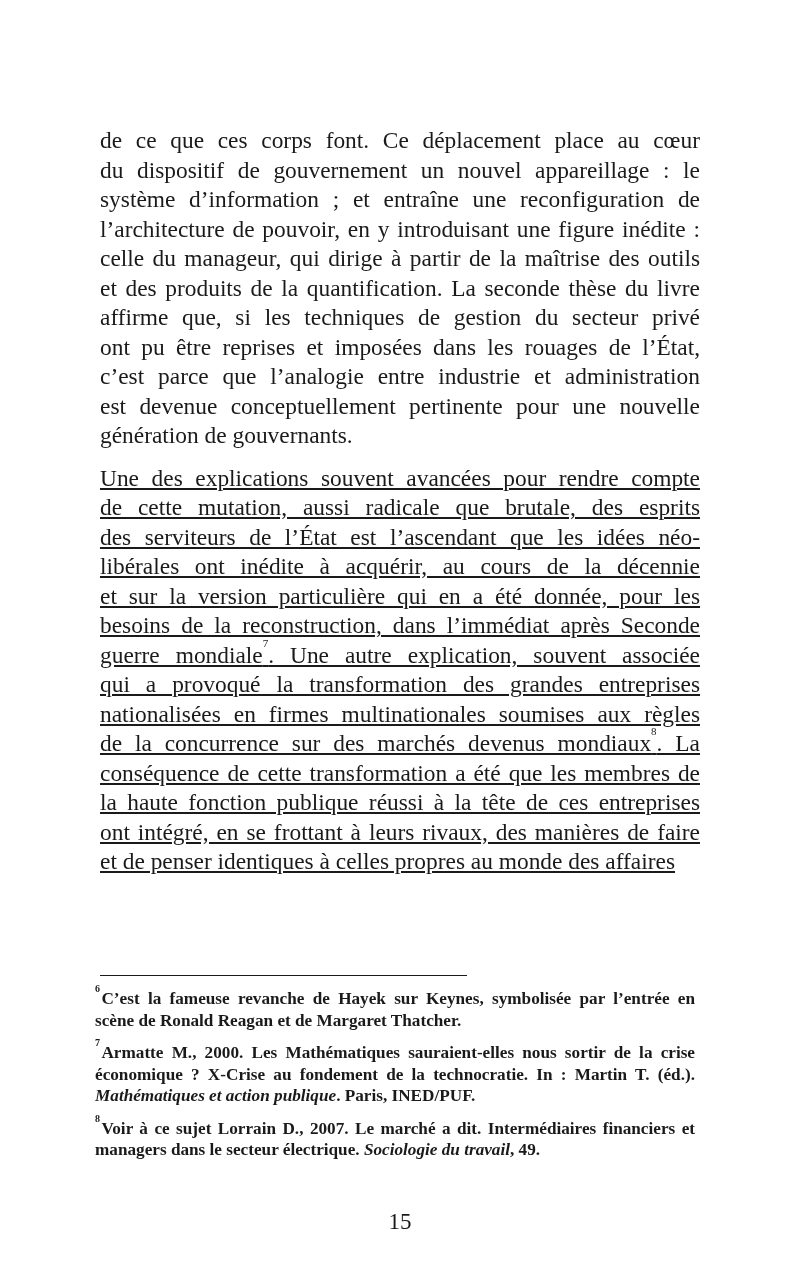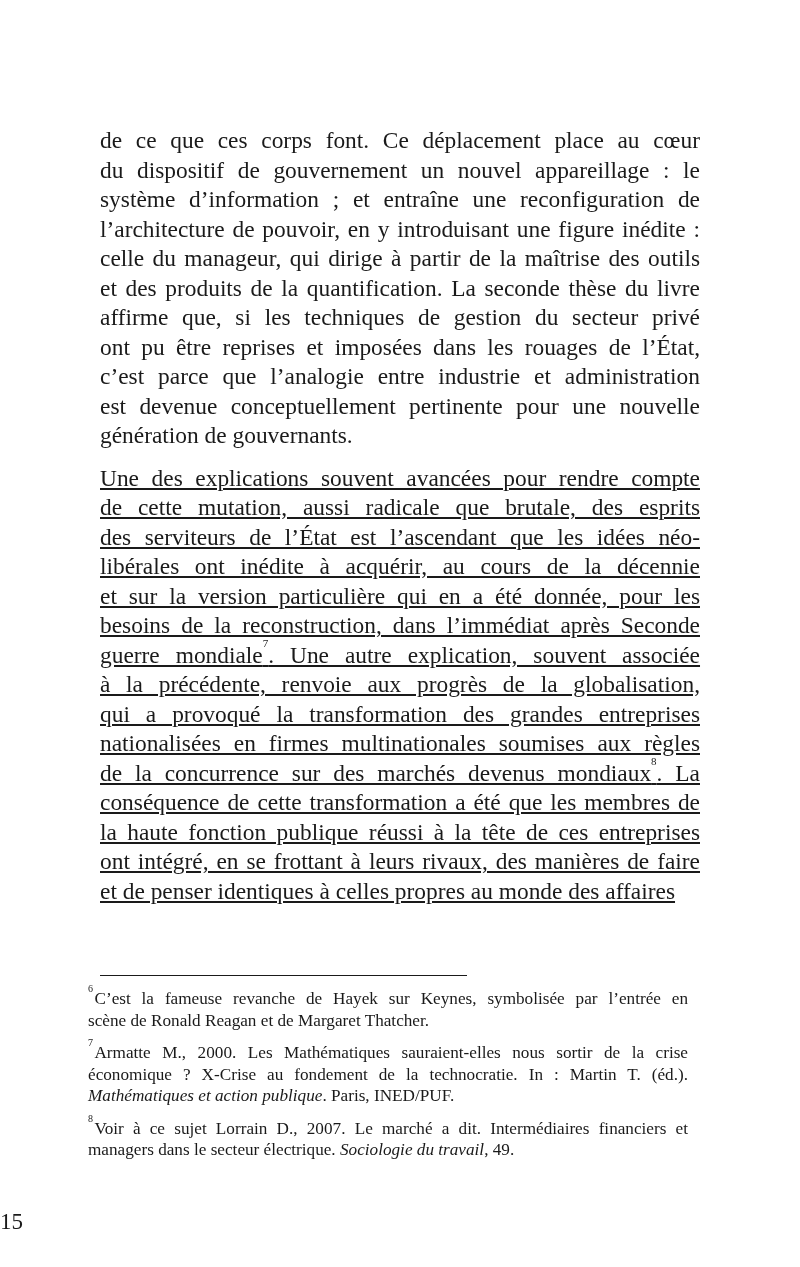--- a/index.html
+++ b/index.html
@@ -52,23 +52,24 @@
     .rule {
       position: absolute;
       left: 100px;
       top: 975px;
       width: 367px;
       height: 0;
       border-top: 1.6px solid #1a1a1a;
     }
     .notes {
       position: absolute;
-      left: 88px;
+      left: 95px;
       top: 988px;
       width: 600px;
+      font-weight: bold;
     }
     .note {
       margin: 0 0 11px 0;
       font-size: 17.2px;
       line-height: 21.5px;
     }
     .note .nline {
       display: block;
       white-space: nowrap;
       text-align: justify;
@@ -83,21 +84,21 @@
       top: 1px;
     }
     .ital {
       font-style: italic;
     }
     .page-number {
       position: absolute;
       left: 0;
       width: 800px;
       top: 1207px;
-      text-align: left;
+      text-align: center;
       font-size: 23px;
       line-height: 30px;
     }
   </style>
 </head>
 <body>
 
 <div class="page">
   <p class="para" id="para-0">
       <span class="line">de ce que ces corps font. Ce déplacement place au cœur</span>
@@ -113,21 +114,20 @@
       <span class="line last">génération de gouvernants.</span>
     </p>
   <p class="para" id="para-1">
       <span class="line">Une des explications souvent avancées pour rendre compte</span>
       <span class="line">de cette mutation, aussi radicale que brutale, des esprits</span>
       <span class="line">des serviteurs de l’État est l’ascendant que les idées néo-</span>
       <span class="line">libérales ont inédite à acquérir, au cours de la décennie</span>
       <span class="line">et sur la version particulière qui en a été donnée, pour les</span>
       <span class="line">besoins de la reconstruction, dans l’immédiat après Seconde</span>
       <span class="line"><span>guerre mondiale</span><sup>7</sup><span>. Une autre explication, souvent associée</span></span>
-      <span class="line">à la précédente, renvoie aux progrès de la globalisation,</span>
       <span class="line">qui a provoqué la transformation des grandes entreprises</span>
       <span class="line">nationalisées en firmes multinationales soumises aux règles</span>
       <span class="line"><span>de la concurrence sur des marchés devenus mondiaux</span><sup>8</sup><span>. La</span></span>
       <span class="line">conséquence de cette transformation a été que les membres de</span>
       <span class="line">la haute fonction publique réussi à la tête de ces entreprises</span>
       <span class="line">ont intégré, en se frottant à leurs rivaux, des manières de faire</span>
       <span class="line last">et de penser identiques à celles propres au monde des affaires</span>
     </p>
 </div>
 

